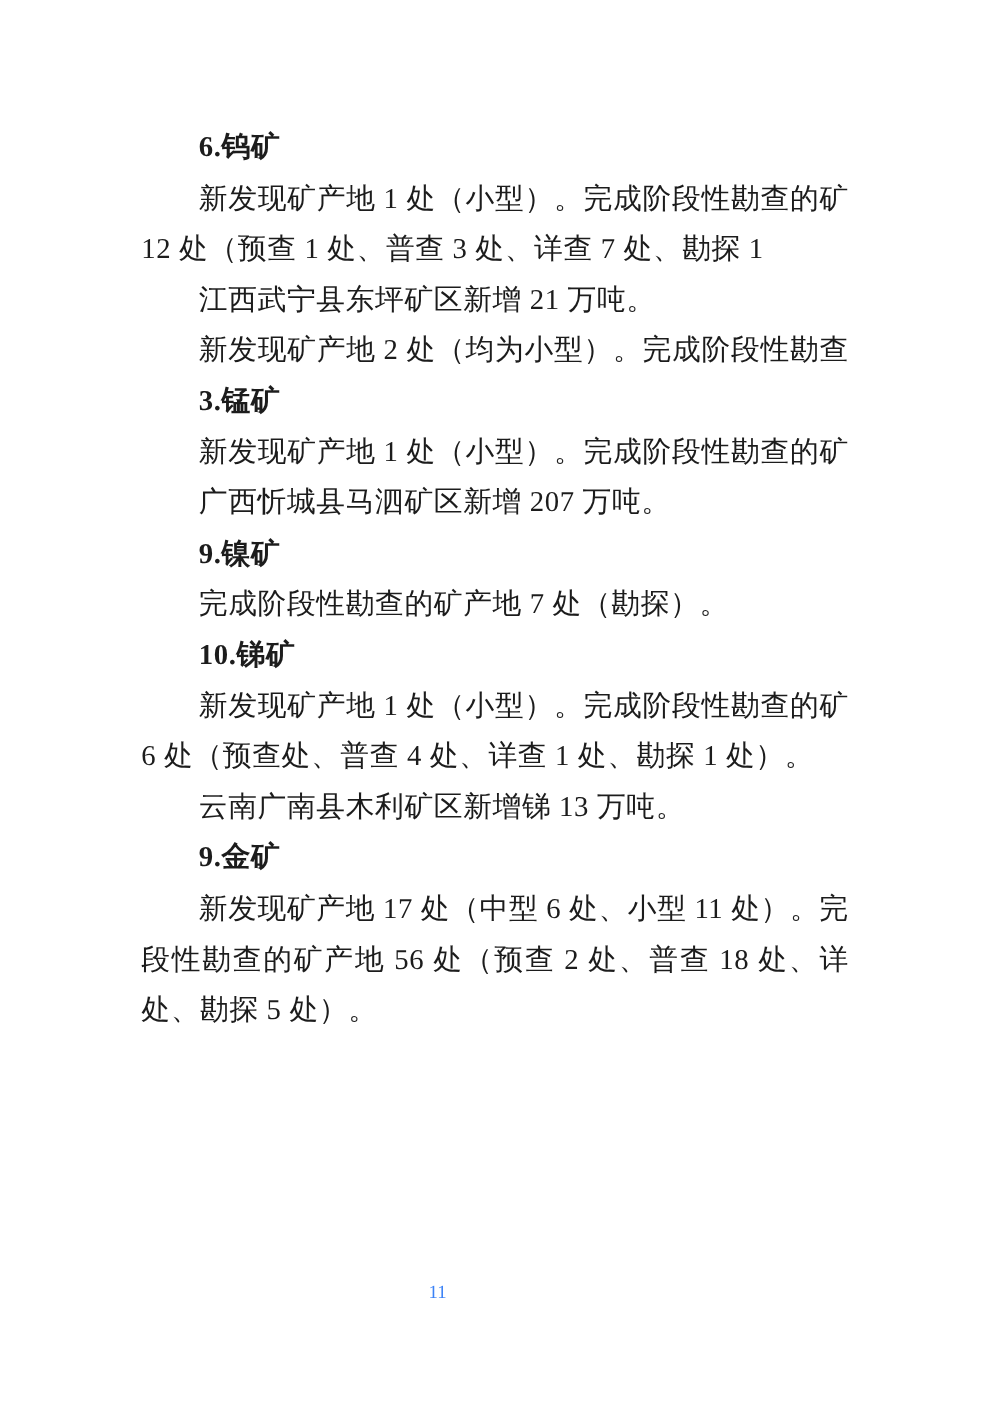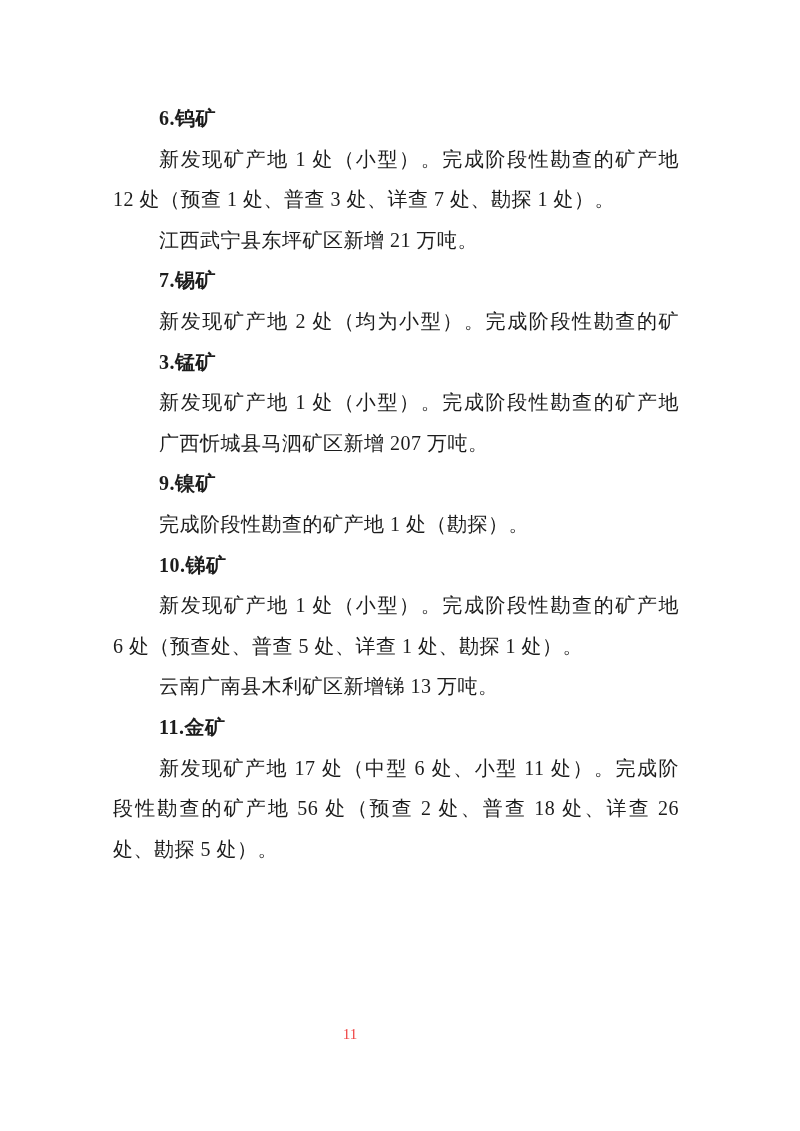--- a/index.html
+++ b/index.html
@@ -16,21 +16,21 @@
     font-family: "Liberation Serif", "DejaVu Serif", serif;
     color: #1c1c1c;
   }
   .content {
     position: absolute;
     left: 113px;
     top: 98px;
     width: 566px;
   }
   .line {
-    font-size: 20px;
+    font-size: 23px;
     line-height: 40.6px;
     height: 40.6px;
     overflow: hidden;
     white-space: normal;
     letter-spacing: 0.5px;
   }
   .line.heading {
     font-weight: bold;
   }
   .line.indent {
@@ -47,55 +47,54 @@
     width: 100%;
   }
   .page-number {
     position: absolute;
     left: 0;
     top: 1024px;
     width: 700px;
     text-align: center;
     font-size: 15px;
     line-height: 20px;
-    color: #ef4444;
+    color: #3b82f6;
     font-family: "Liberation Serif", "DejaVu Serif", serif;
   }
 </style>
 </head>
 <body>
 
 <div class="page">
   <main class="content">
       <section>
         <div class="line heading indent">6.钨矿</div>
         <div class="line body indent fill">新发现矿产地 1 处（小型）。完成阶段性勘查的矿产地</div>
         <div class="line body">12 处（预查 1 处、普查 3 处、详查 7 处、勘探 1 处）。</div>
         <div class="line body indent">江西武宁县东坪矿区新增 21 万吨。</div>
       </section>
       <section>
-        <div class="line heading indent">7.锡矿</div>
         <div class="line body indent fill">新发现矿产地 2 处（均为小型）。完成阶段性勘查的矿</div>
       </section>
       <section>
         <div class="line heading indent">3.锰矿</div>
         <div class="line body indent fill">新发现矿产地 1 处（小型）。完成阶段性勘查的矿产地</div>
         <div class="line body indent">广西忻城县马泗矿区新增 207 万吨。</div>
       </section>
       <section>
         <div class="line heading indent">9.镍矿</div>
-        <div class="line body indent">完成阶段性勘查的矿产地 1 处（勘探）。</div>
+        <div class="line body indent">完成阶段性勘查的矿产地 7 处（勘探）。</div>
       </section>
       <section>
         <div class="line heading indent">10.锑矿</div>
         <div class="line body indent fill">新发现矿产地 1 处（小型）。完成阶段性勘查的矿产地</div>
-        <div class="line body">6 处（预查处、普查 5 处、详查 1 处、勘探 1 处）。</div>
+        <div class="line body">6 处（预查处、普查 4 处、详查 1 处、勘探 1 处）。</div>
         <div class="line body indent">云南广南县木利矿区新增锑 13 万吨。</div>
       </section>
       <section>
-        <div class="line heading indent">11.金矿</div>
+        <div class="line heading indent">9.金矿</div>
         <div class="line body indent fill">新发现矿产地 17 处（中型 6 处、小型 11 处）。完成阶</div>
         <div class="line body fill">段性勘查的矿产地 56 处（预查 2 处、普查 18 处、详查 26</div>
         <div class="line body">处、勘探 5 处）。</div>
       </section>
     </main>
   <div class="page-number">11</div>
 </div>
 
 </body></html>

